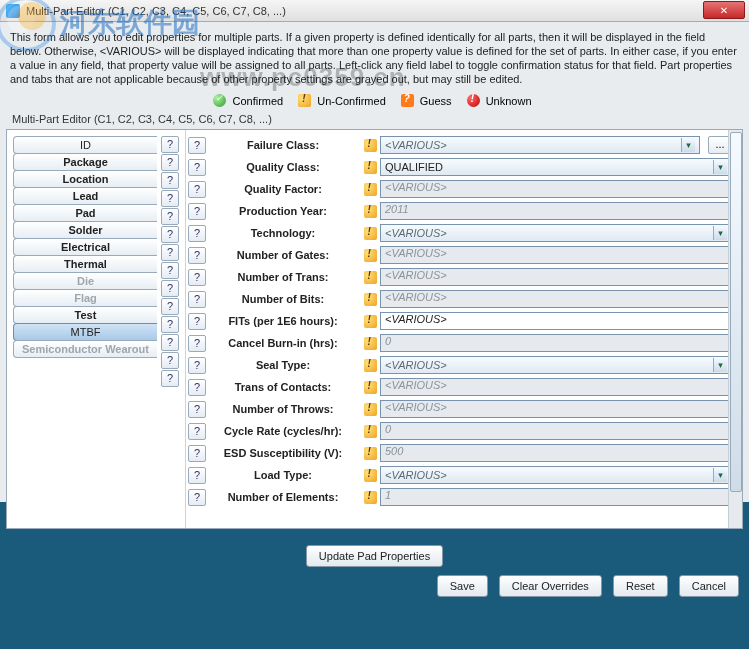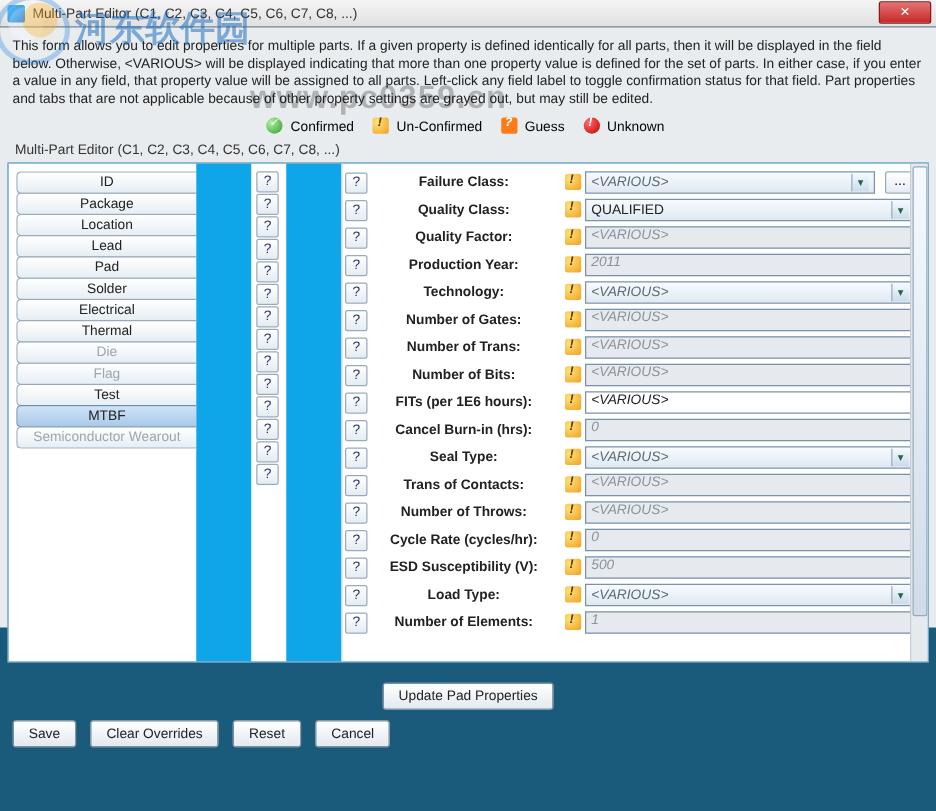--- a/index.html
+++ b/index.html
@@ -61,25 +61,24 @@
   .ico-guess { background:#ff7b1a; border-radius:2px; position:relative; }
   .ico-guess::after { content:"?"; color:#fff; font-size:10px; font-weight:bold; position:absolute; left:3px; top:-1px; }
   .ico-unknown { background: radial-gradient(circle at 30% 30%, #ff6a6a, #c20000);
                  position: relative; }
   .ico-unknown::after { content:"!"; color:#fff; font-size:10px; font-weight:bold; position:absolute; left:4px; top:-1px; }
 
   .subtitle { font-size: 11px; color:#333; padding: 0 0 4px 6px; }
 
   .editor-frame {
     border: 1px solid #9ab;
-    background: #0ea5e9;
+    background: #7dd3fc;
     height: 400px;
     display: flex;
     position: relative;
-    gap: 44px;
   }
   
   .tabcol {
     width: 150px;
     padding: 6px 0 0 6px;
     background:#fff;
   }
   .vtab {
     border: 1px solid #9ab;
     border-right: none;
@@ -87,21 +86,21 @@
     line-height: 16px;
     text-align: center;
     font-size: 11px;
     color:#222;
     background: linear-gradient(to bottom,#fff 0%, #e6eef4 100%);
     margin:0;
     cursor:pointer;
     border-top-left-radius: 4px;
     border-bottom-left-radius: 4px;
   }
-  .vtab + .vtab { margin-top:-1px; }
+  .vtab + .vtab { margin-top:-1px;font-weight:bold; }
   .vtab.disabled { color:#9fa6ac; cursor:default; }
   .vtab.active {
     background: linear-gradient(to bottom,#cfe3f6 0%, #a9c9e8 100%);
     font-weight: normal;
     border-color:#6b8fb0;
   }
 
   
   .helpcol {
     width: 28px;
@@ -204,21 +203,21 @@
     border:1px solid #8897a5;
     border-radius:3px;
     background: linear-gradient(#ffffff,#e2e9ef);
     padding: 4px 12px;
     font-size:11px;
     color:#222;
     cursor:pointer;
     margin: 0 4px;
   }
   .bottom-buttons {
-    text-align:left;
+    text-align:right;
     padding-bottom: 10px;
   }
 
   
   .watermark {
     position:absolute; left:0; top:0; width:100%; pointer-events:none;
     z-index:1000;
   }
   .wmlogo {
     position:absolute; left:-4px; top:-4px;

